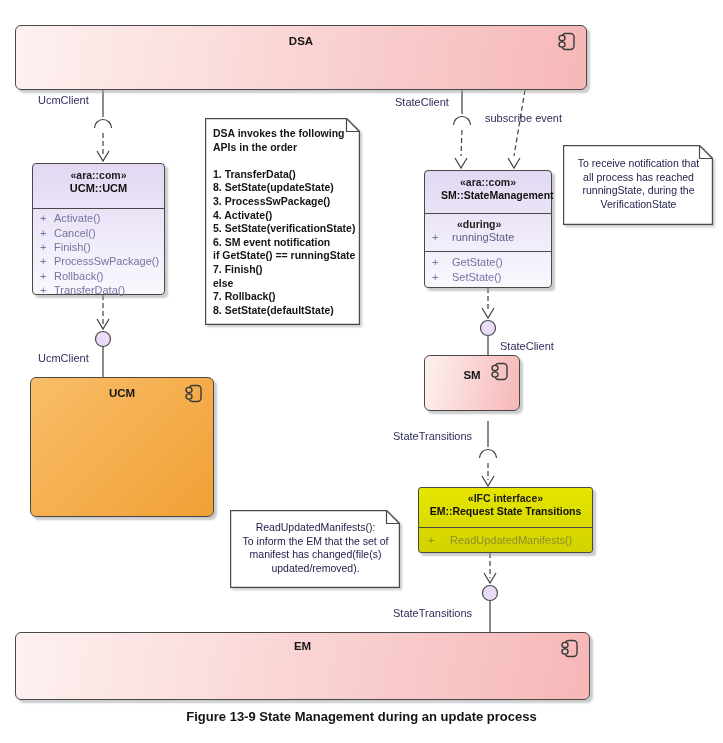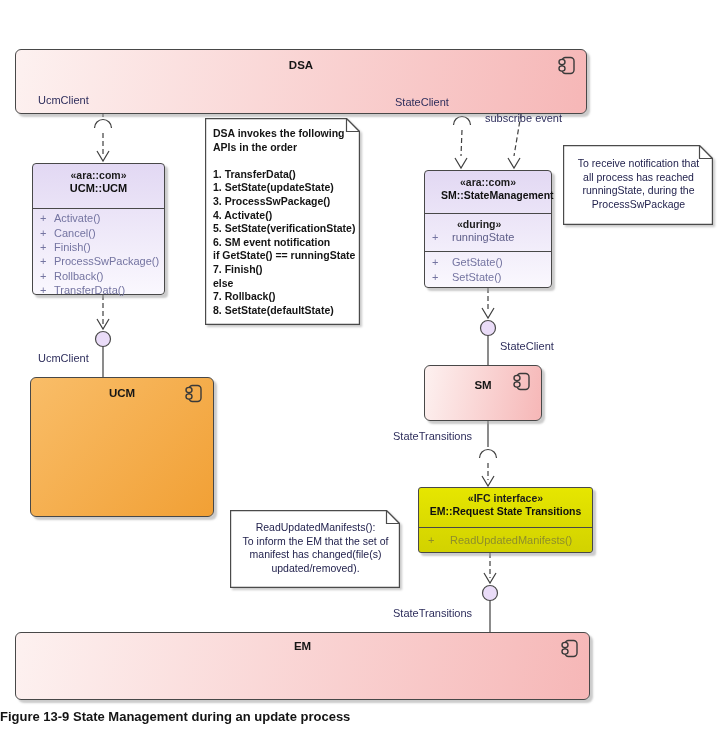--- a/index.html
+++ b/index.html
@@ -33,21 +33,21 @@
   
   .note { position:absolute; }
   .note svg { position:absolute; left:0; top:0; filter:drop-shadow(2.5px 2.5px 1px #c9c9c9); }
   .note-text { position:relative; padding:9px 7px 0 8px; }
   .note-line { font-size:10.5px; min-height:13.6px; line-height:13.6px; white-space:nowrap; }
   .note-bold .note-line { font-weight:bold; color:#141414; }
   .note-navy .note-line { color:#23234e;text-align:center; }
 
   .edge-label { position:absolute; font-size:11px; color:#2e2e5c; white-space:nowrap; }
 
-  .caption { position:absolute; left:0; top:709px; width:723px; text-align:left;
+  .caption { position:absolute; left:0; top:709px; width:723px; text-align:center;
              font-weight:bold; font-size:13px; color:#141414; }
 </style>
 </head>
 <body>
 
 <div class="canvas">
 
   <svg class="connector-layer" width="723" height="743" viewBox="0 0 723 743" fill="none" stroke="#3f3f3f" stroke-width="1.2">
 
     <g>
@@ -91,21 +91,21 @@
     </g>
 
     <g>
       <path d="M490,553 V578" stroke-dasharray="5 3"></path>
       <polyline points="484,573 490,583 496,573"></polyline>
       <circle cx="490" cy="593" r="7.5" fill="#eadcf8" stroke="#4a4a4a"></circle>
       <path d="M490,600.5 V632"></path>
     </g>
   </svg>
 
-  <div class="node component pinkbox" style="left:15px; top:25px; width:572px; height:65px;margin-top:24px;">
+  <div class="node component pinkbox" style="left:15px; top:25px; width:572px; height:65px;">
     <div class="comp-title">DSA</div>
     <span class="comp-icon">
       <svg width="22" height="20" viewBox="0 0 22 20" fill="none" stroke="#3a3a3a" stroke-width="1.4">
         <rect x="7" y="1.5" width="12" height="16" rx="3.5"></rect>
         <ellipse cx="7" cy="6" rx="3" ry="2.6" fill="#f8c4c4"></ellipse>
         <ellipse cx="7" cy="12.5" rx="3" ry="2.6" fill="#f8c4c4"></ellipse>
       </svg>
     </span>
   </div>
 
@@ -169,21 +169,21 @@
   <div class="note note-bold" style="left:205px; top:118px; width:155px; height:207px;">
     <svg width="155" height="207" viewBox="0 0 155 207">
       <path d="M0.6,0.6 L141.5,0.6 L154.4,13.5 L154.4,206.4 L0.6,206.4 Z" fill="#ffffff" stroke="#4a4a4a" stroke-width="1.2"></path>
       <path d="M141.5,0.6 L141.5,13.5 L154.4,13.5 Z" fill="#ffffff" stroke="#4a4a4a" stroke-width="1.2"></path>
     </svg>
     <div class="note-text">
       <div class="note-line">DSA invokes the following</div>
       <div class="note-line">APIs in the order</div>
       <div class="note-line"></div>
       <div class="note-line">1. TransferData()</div>
-      <div class="note-line">1. SetState(updateState)</div>
+      <div class="note-line">8. SetState(updateState)</div>
       <div class="note-line">3. ProcessSwPackage()</div>
       <div class="note-line">4. Activate()</div>
       <div class="note-line">5. SetState(verificationState)</div>
       <div class="note-line">6. SM event notification</div>
       <div class="note-line">if GetState() == runningState</div>
       <div class="note-line">7. Finish()</div>
       <div class="note-line">else</div>
       <div class="note-line">7. Rollback()</div>
       <div class="note-line">8. SetState(defaultState)</div>
     </div>
@@ -191,36 +191,36 @@
 
   <div class="note note-navy" style="left:563px; top:145px; width:150px; height:80px;">
     <svg width="150" height="80" viewBox="0 0 150 80">
       <path d="M0.6,0.6 L136.5,0.6 L149.4,13.5 L149.4,79.4 L0.6,79.4 Z" fill="#ffffff" stroke="#4a4a4a" stroke-width="1.2"></path>
       <path d="M136.5,0.6 L136.5,13.5 L149.4,13.5 Z" fill="#ffffff" stroke="#4a4a4a" stroke-width="1.2"></path>
     </svg>
     <div class="note-text" style="padding-top:12px;">
       <div class="note-line">To receive notification that</div>
       <div class="note-line">all process has reached</div>
       <div class="note-line">runningState, during the</div>
-      <div class="note-line">ProcessSwPackage</div>
+      <div class="note-line">VerificationState</div>
     </div>
   </div>
 
   <div class="node component orangebox" style="left:30px; top:377px; width:184px; height:140px;">
     <div class="comp-title">UCM</div>
     <span class="comp-icon">
       <svg width="22" height="20" viewBox="0 0 22 20" fill="none" stroke="#3a3a3a" stroke-width="1.4">
         <rect x="7" y="1.5" width="12" height="16" rx="3.5"></rect>
         <ellipse cx="7" cy="6" rx="3" ry="2.6" fill="#f5ad4c"></ellipse>
         <ellipse cx="7" cy="12.5" rx="3" ry="2.6" fill="#f5ad4c"></ellipse>
       </svg>
     </span>
   </div>
 
-  <div class="node component pinkbox" style="left:424px; top:365px; width:118px; height:56px;">
+  <div class="node component pinkbox" style="left:424px; top:355px; width:96px; height:56px;">
     <div class="comp-title" style="padding-top:13px;">SM</div>
     <span class="comp-icon">
       <svg width="22" height="20" viewBox="0 0 22 20" fill="none" stroke="#3a3a3a" stroke-width="1.4">
         <rect x="7" y="1.5" width="12" height="16" rx="3.5"></rect>
         <ellipse cx="7" cy="6" rx="3" ry="2.6" fill="#f8c4c4"></ellipse>
         <ellipse cx="7" cy="12.5" rx="3" ry="2.6" fill="#f8c4c4"></ellipse>
       </svg>
     </span>
   </div>
 

